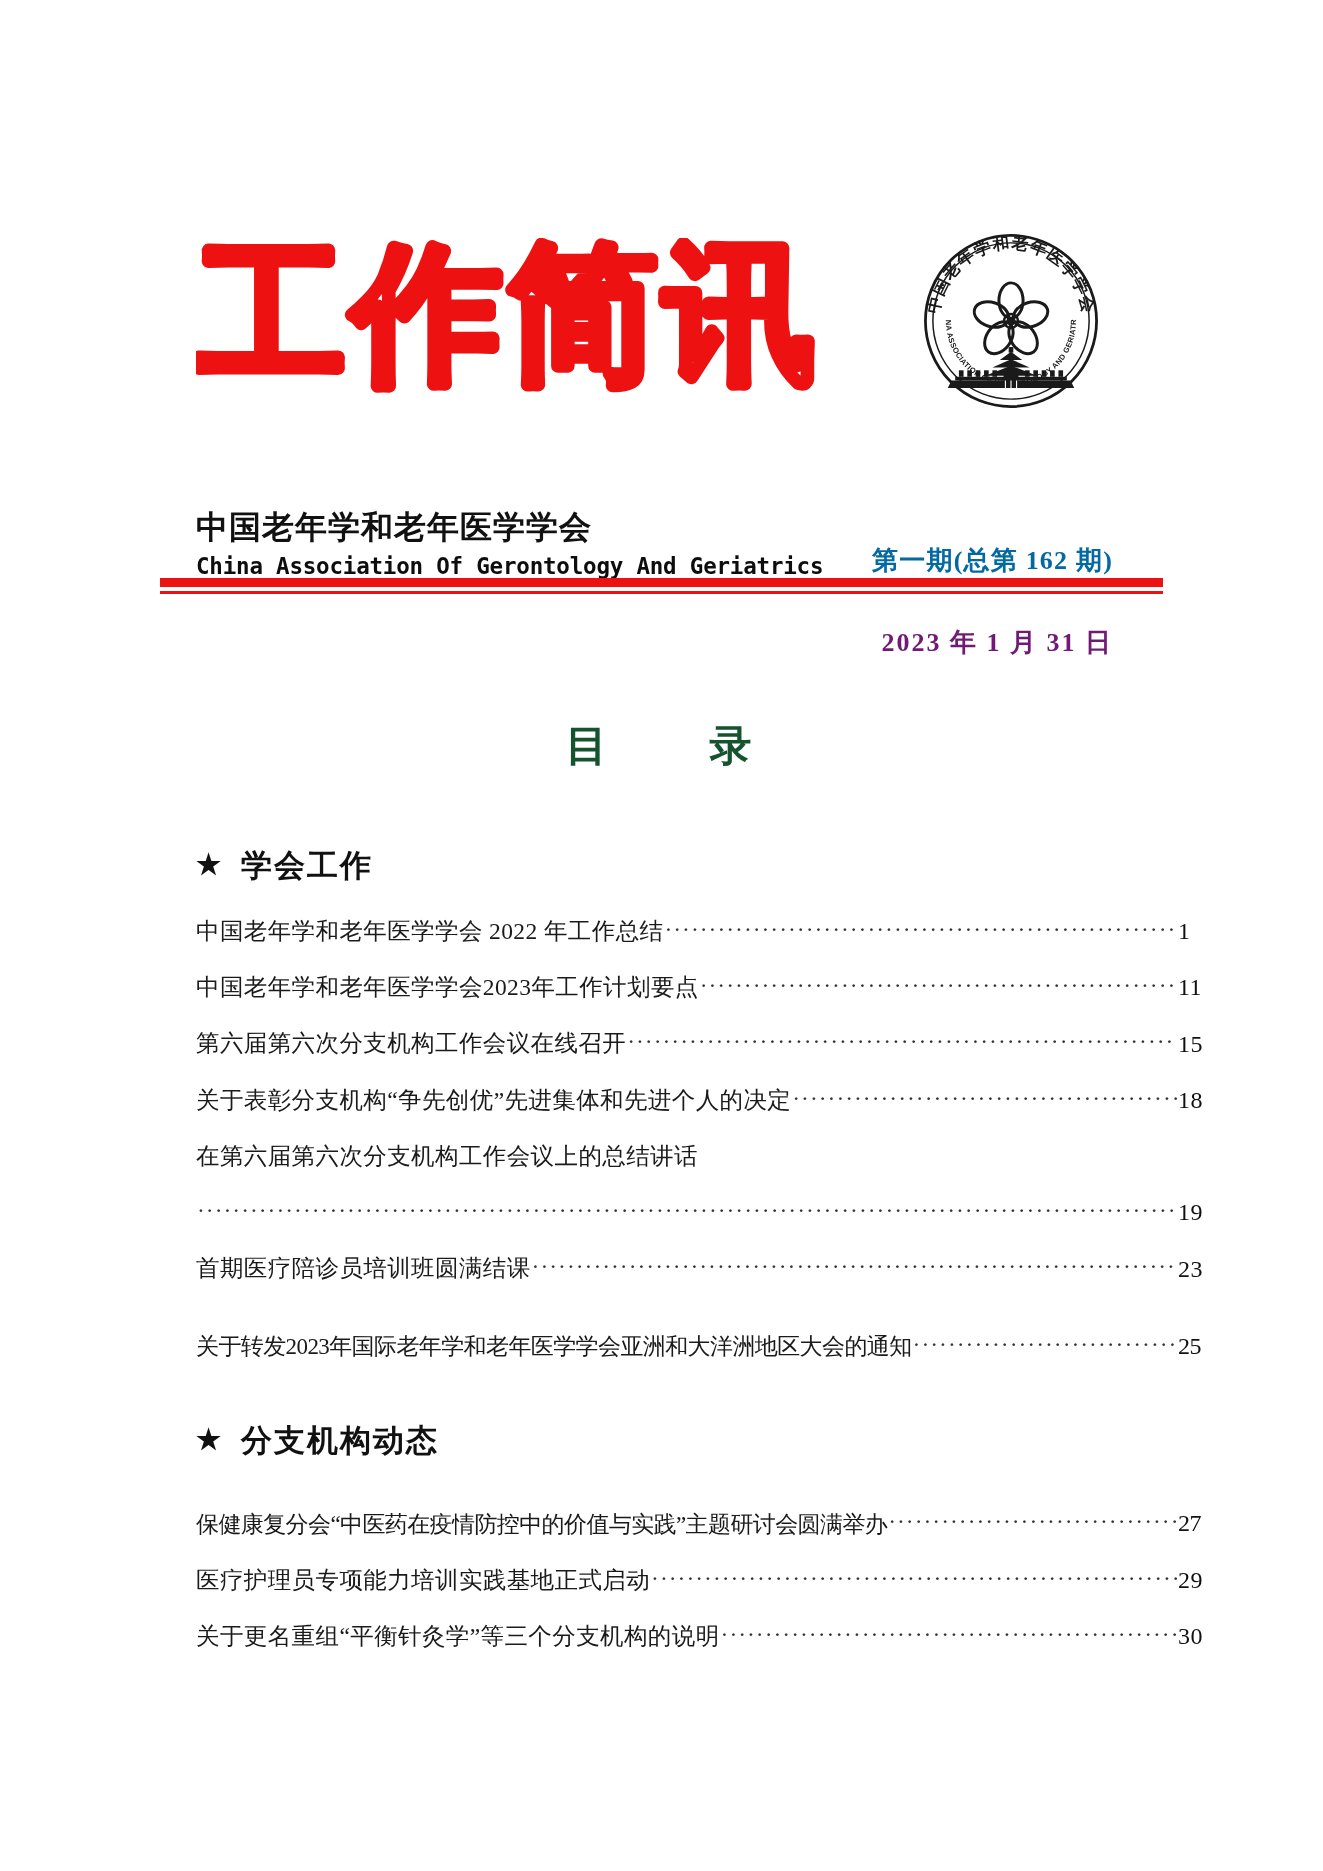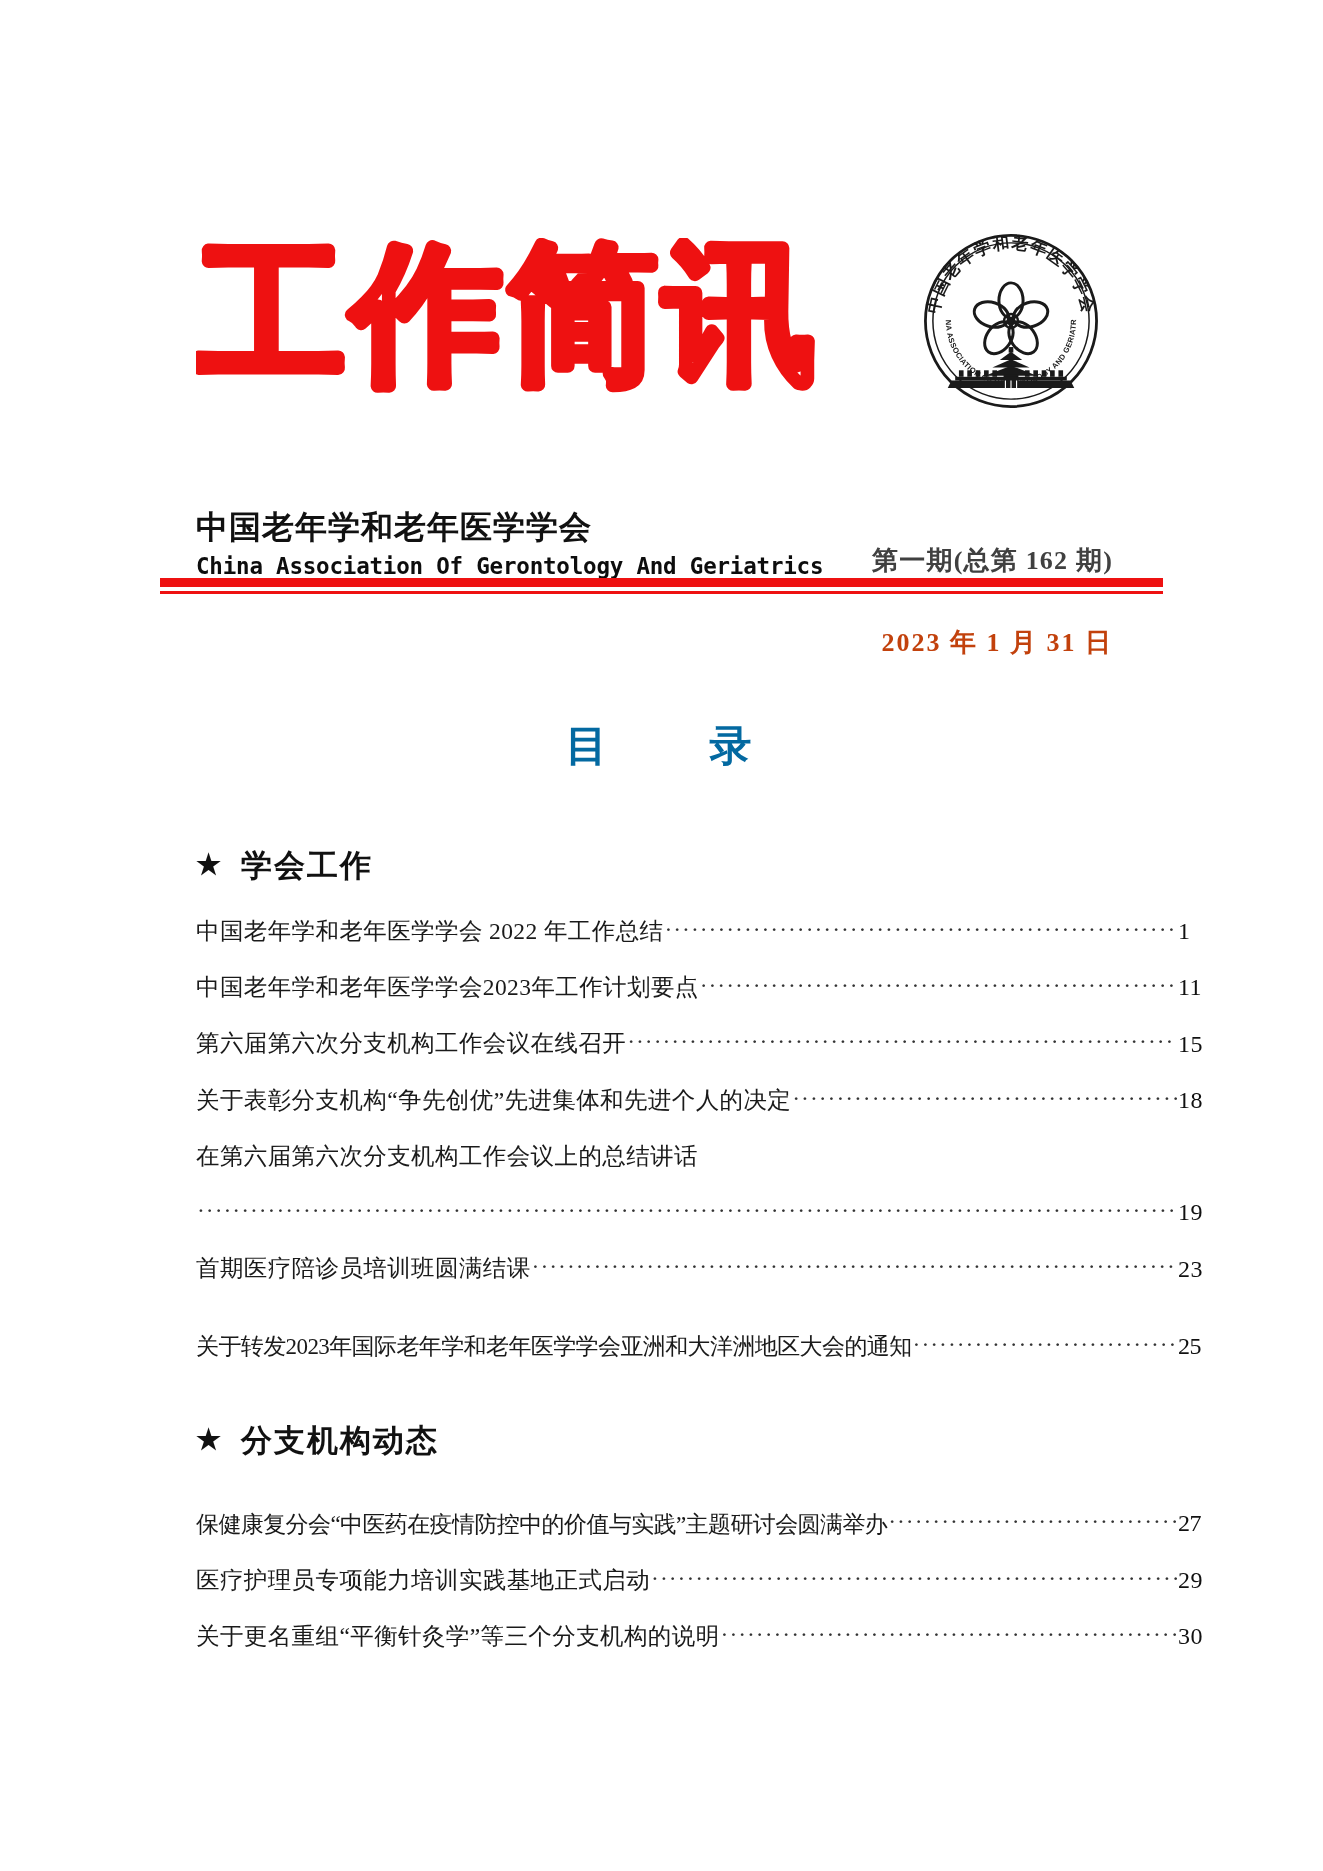--- a/index.html
+++ b/index.html
@@ -78,21 +78,21 @@
 
   .issue {
     position: absolute;
     right: 210px;
     top: 543px;
     font-family: "Liberation Serif", "DejaVu Serif", serif;
     font-size: 26px;
     font-weight: 700;
     letter-spacing: 1.2px;
     white-space: nowrap;
-    color: #404040;
+    color: #0369a1;
   }
 
   .rule-wrap {
     position: absolute;
     left: 160px;
     top: 578px;
     width: 1003px;
   }
   .rule-thick {
     height: 9px;
@@ -108,35 +108,35 @@
 
   .pubdate {
     position: absolute;
     right: 210px;
     top: 625px;
     font-family: "Liberation Serif", "DejaVu Serif", serif;
     font-size: 26px;
     font-weight: 700;
     letter-spacing: 2px;
     white-space: nowrap;
-    color: #c2410c;
+    color: #701a75;
   }
 
   
   .toc-title {
     position: absolute;
     left: 0;
     top: 718px;
     width: 1323px;
     text-align: center;
     font-family: "Liberation Serif", "DejaVu Serif", serif;
     font-size: 42px;
     font-weight: 700;
     letter-spacing: 6px;
-    color: #0369a1;
+    color: #14532d;
   }
 
   
   .toc {
     position: absolute;
     left: 196px;
     top: 845px;
     width: 1010px;
   }
 

